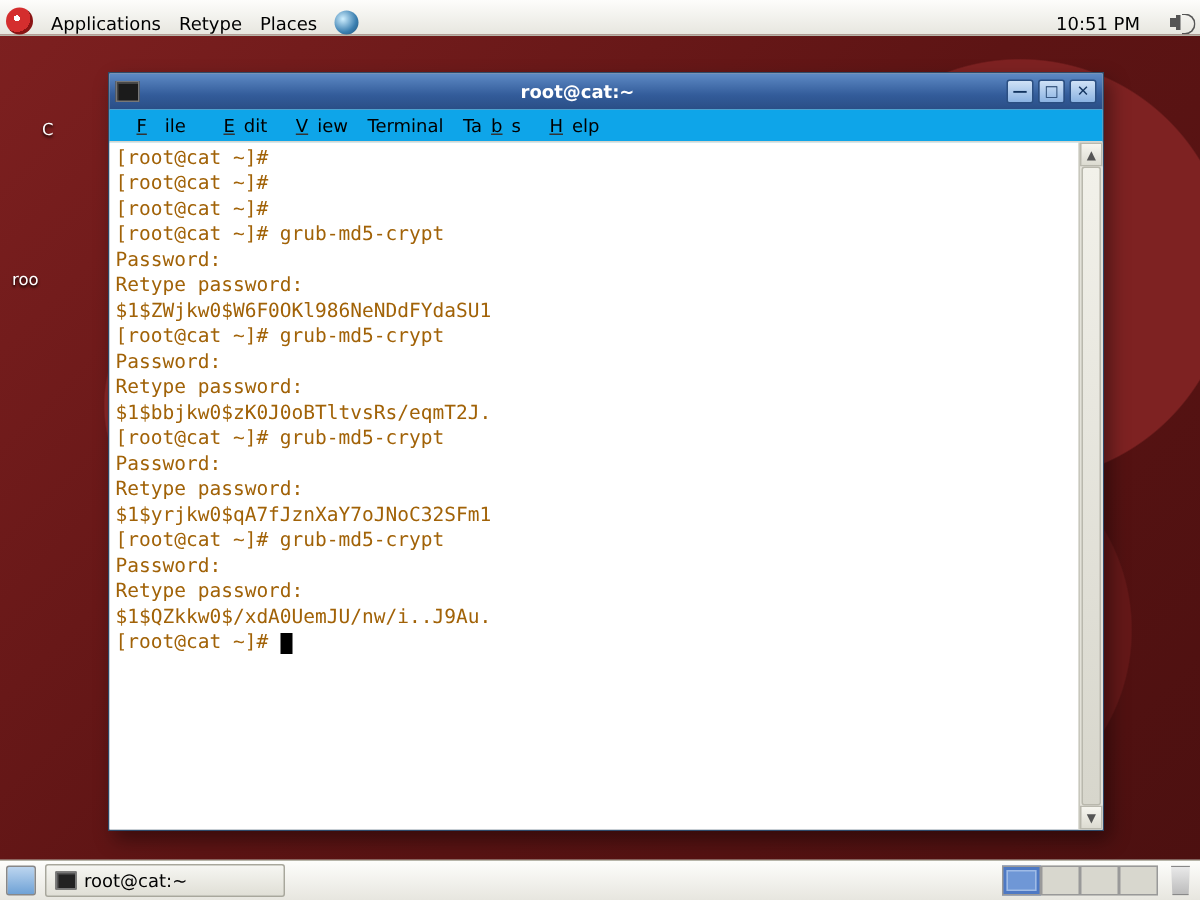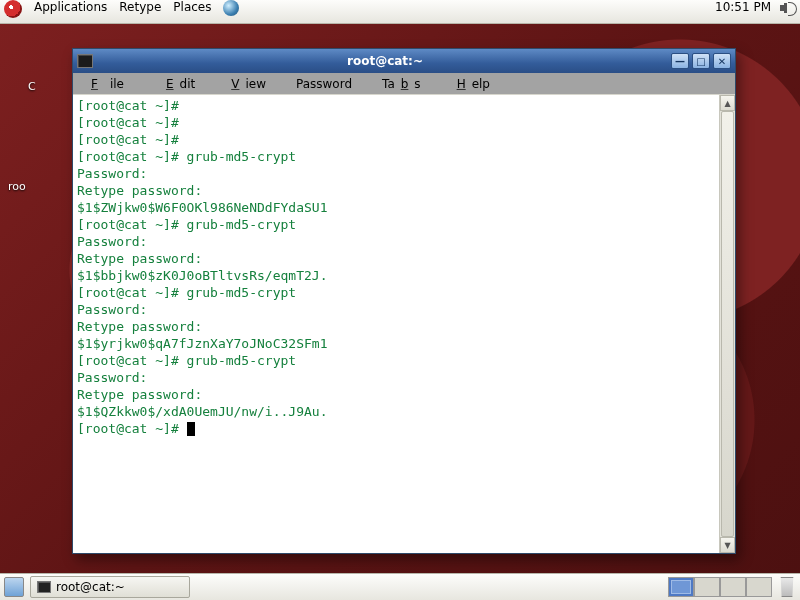--- a/index.html
+++ b/index.html
@@ -18,37 +18,37 @@
       radial-gradient(circle at 20% 45%, #8a2727 0 90px, transparent 91px),
       radial-gradient(circle at 85% 30%, #7e2222 0 140px, transparent 141px),
       radial-gradient(circle at 78% 70%, #641818 0 130px, transparent 131px),
       linear-gradient(135deg, #7e2020 0%, #5d1414 50%, #4c1010 100%);
   }
   
   .top-panel {
     position: absolute; top:0; left:0; right:0; height:24px;
     background: linear-gradient(#fdfdfb, #e7e6df);
     border-bottom: 1px solid #b7b5a9;
-    display:flex; align-items:flex-start;
+    display:flex; align-items:flex-end;
     padding: 0 4px;
     z-index: 10;
   }
   .rh-logo {
     width:18px; height:18px; border-radius:50%;
     background: radial-gradient(circle at 40% 40%, #fff 0 2px, #d42e2e 2px 9px, #8a1414 9px);
     margin-right:6px;
   }
   .top-panel .menu-item { padding: 0 6px; cursor: default; }
   .top-panel .spacer { flex:1; }
   .globe {
     width:16px;height:16px;border-radius:50%;
     background: radial-gradient(circle at 35% 35%, #cfefff, #3b7fb0 60%, #1f4f73);
     margin:0 6px;
   }
-  .clock { margin: 0 5px; }
+  .clock { margin: 0 16px; }
   .vol-icon {
     width:16px;height:16px;
     background:
       linear-gradient(#555,#555) 0 5px/4px 6px no-repeat,
       linear-gradient(#555,#555) 4px 3px/3px 10px no-repeat;
     border-radius:2px;
     position:relative;
     margin-left:4px;
   }
   .vol-icon::after{
@@ -122,35 +122,35 @@
   .titlebar .title { flex:1; text-align:center; font-size:12px;}
   .win-btns { display:flex; gap:3px;}
   .win-btn {
     width:18px;height:16px;
     background:linear-gradient(#cfe1f6,#8bb3e2);
     border:1px solid #2b4f82; border-radius:2px;
     display:flex;align-items:center;justify-content:center;
     font-size:10px; color:#12335e; font-weight:bold;
   }
   .menubar {
-    height:22px; background:#a3a3a3;
-    display:flex; align-items:center; gap:18px;
+    height:22px; background:#0ea5e9;
+    display:flex; align-items:center; gap:1px;
     padding:0 6px; border-bottom:1px solid #d7d6cd;
     font-size:12px;
   }
   .menubar span { padding:2px 6px; cursor:default;}
   .menubar .ul { text-decoration: underline; text-decoration-color:#333; }
   .term-area {
     flex:1; display:flex; background:#fff;
   }
   .term-text {
     flex:1;
     font-family: "DejaVu Sans Mono","Liberation Mono",monospace;
     font-size:13px; line-height:17px;
-    color:#15803d; white-space:pre;
+    color:#a16207; white-space:pre;
     padding:2px 4px;
     overflow:hidden;
   }
   .scrollbar {
     width:16px; background:#e7e6df;
     border-left:1px solid #c8c7bd;
     display:flex; flex-direction:column;
   }
   .sb-btn { height:16px; background:linear-gradient(#f6f5ef,#dcdbd1); border:1px solid #b9b8ad; display:flex;align-items:center;justify-content:center;font-size:8px;color:#555;}
   .sb-track { flex:1; background:#e3e2d9; position:relative;}
@@ -185,21 +185,21 @@
     <div class="win-btns">
       <div class="win-btn">—</div>
       <div class="win-btn">□</div>
       <div class="win-btn">✕</div>
     </div>
   </div>
   <div class="menubar">
     <span><span class="ul">F</span><span>ile</span></span>
     <span><span class="ul">E</span>dit</span>
     <span><span class="ul">V</span>iew</span>
-    <span>Password</span>
+    <span>Terminal</span>
     <span>Ta<span class="ul">b</span>s</span>
     <span><span class="ul">H</span>elp</span>
   </div>
   <div class="term-area">
     <div class="term-text" id="term">[root@cat ~]#
 [root@cat ~]#
 [root@cat ~]#
 [root@cat ~]# grub-md5-crypt
 Password:
 Retype password:

